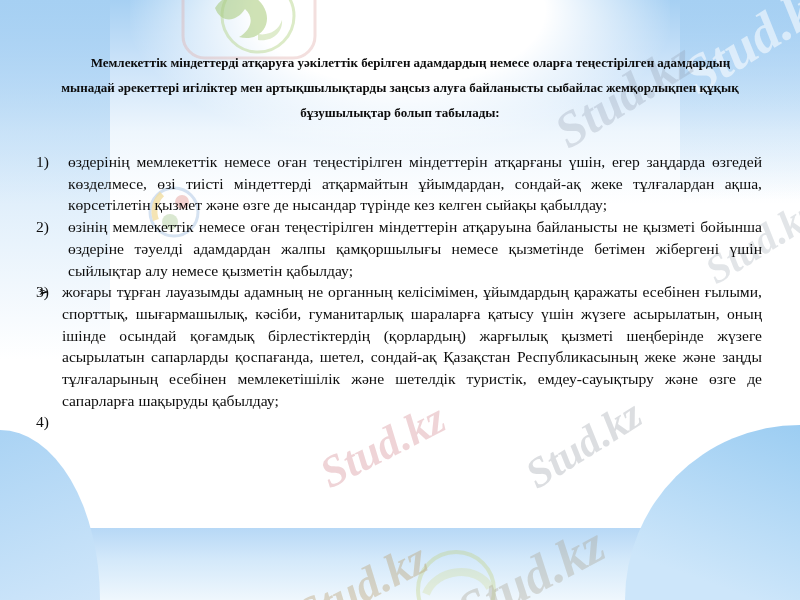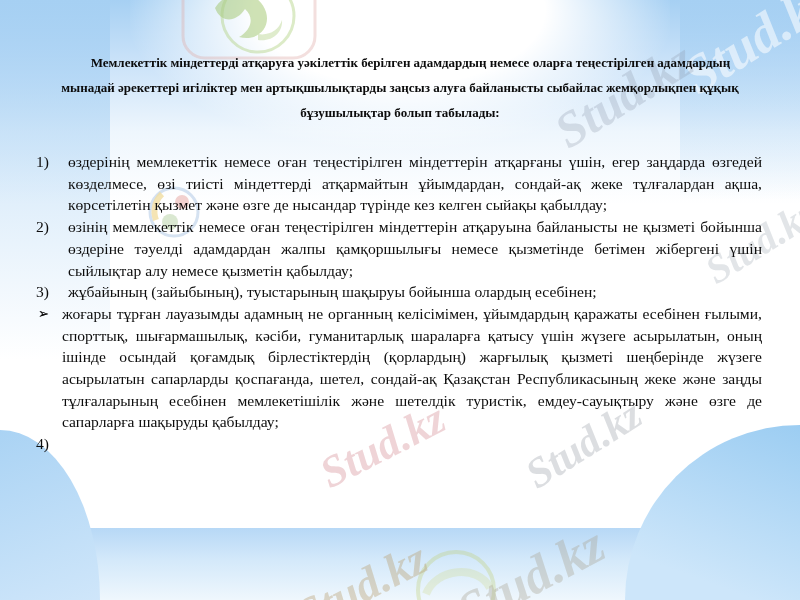--- a/index.html
+++ b/index.html
@@ -103,21 +103,20 @@
     <div class="item">
       <span class="marker">1)</span>
       <span>өздерінің мемлекеттік немесе оған теңестірілген міндеттерін атқарғаны үшін, егер заңдарда өзгедей көзделмесе, өзі тиісті міндеттерді атқармайтын ұйымдардан, сондай-ақ жеке тұлғалардан ақша, көрсетілетін қызмет және өзге де нысандар түрінде кез келген сыйақы қабылдау;</span>
     </div>
     <div class="item">
       <span class="marker">2)</span>
       <span>өзінің мемлекеттік немесе оған теңестірілген міндеттерін атқаруына байланысты не қызметі бойынша өздеріне тәуелді адамдардан жалпы қамқоршылығы немесе қызметінде бетімен жібергені үшін сыйлықтар алу немесе қызметін қабылдау;</span>
     </div>
     <div class="item">
       <span class="marker">3)</span>
-      <span>жұбайының (зайыбының), туыстарының шақыруы бойынша олардың есебінен;</span>
     </div>
     <div class="item arrow">
       <span class="marker">➢</span>
     </div>
     <div class="item arrow">
       <span class="marker">➢</span>
       <span>жоғары тұрған лауазымды адамның не органның келісімімен, ұйымдардың қаражаты есебінен ғылыми, спорттық, шығармашылық, кәсіби, гуманитарлық шараларға қатысу үшін жүзеге асырылатын, оның ішінде осындай қоғамдық бірлестіктердің (қорлардың) жарғылық қызметі шеңберінде жүзеге асырылатын сапарларды қоспағанда, шетел, сондай-ақ Қазақстан Республикасының жеке және заңды тұлғаларының есебінен мемлекетішілік және шетелдік туристік, емдеу-сауықтыру және өзге де сапарларға шақыруды қабылдау;</span>
     </div>
     <div class="item">
       <span class="marker">4)</span>

